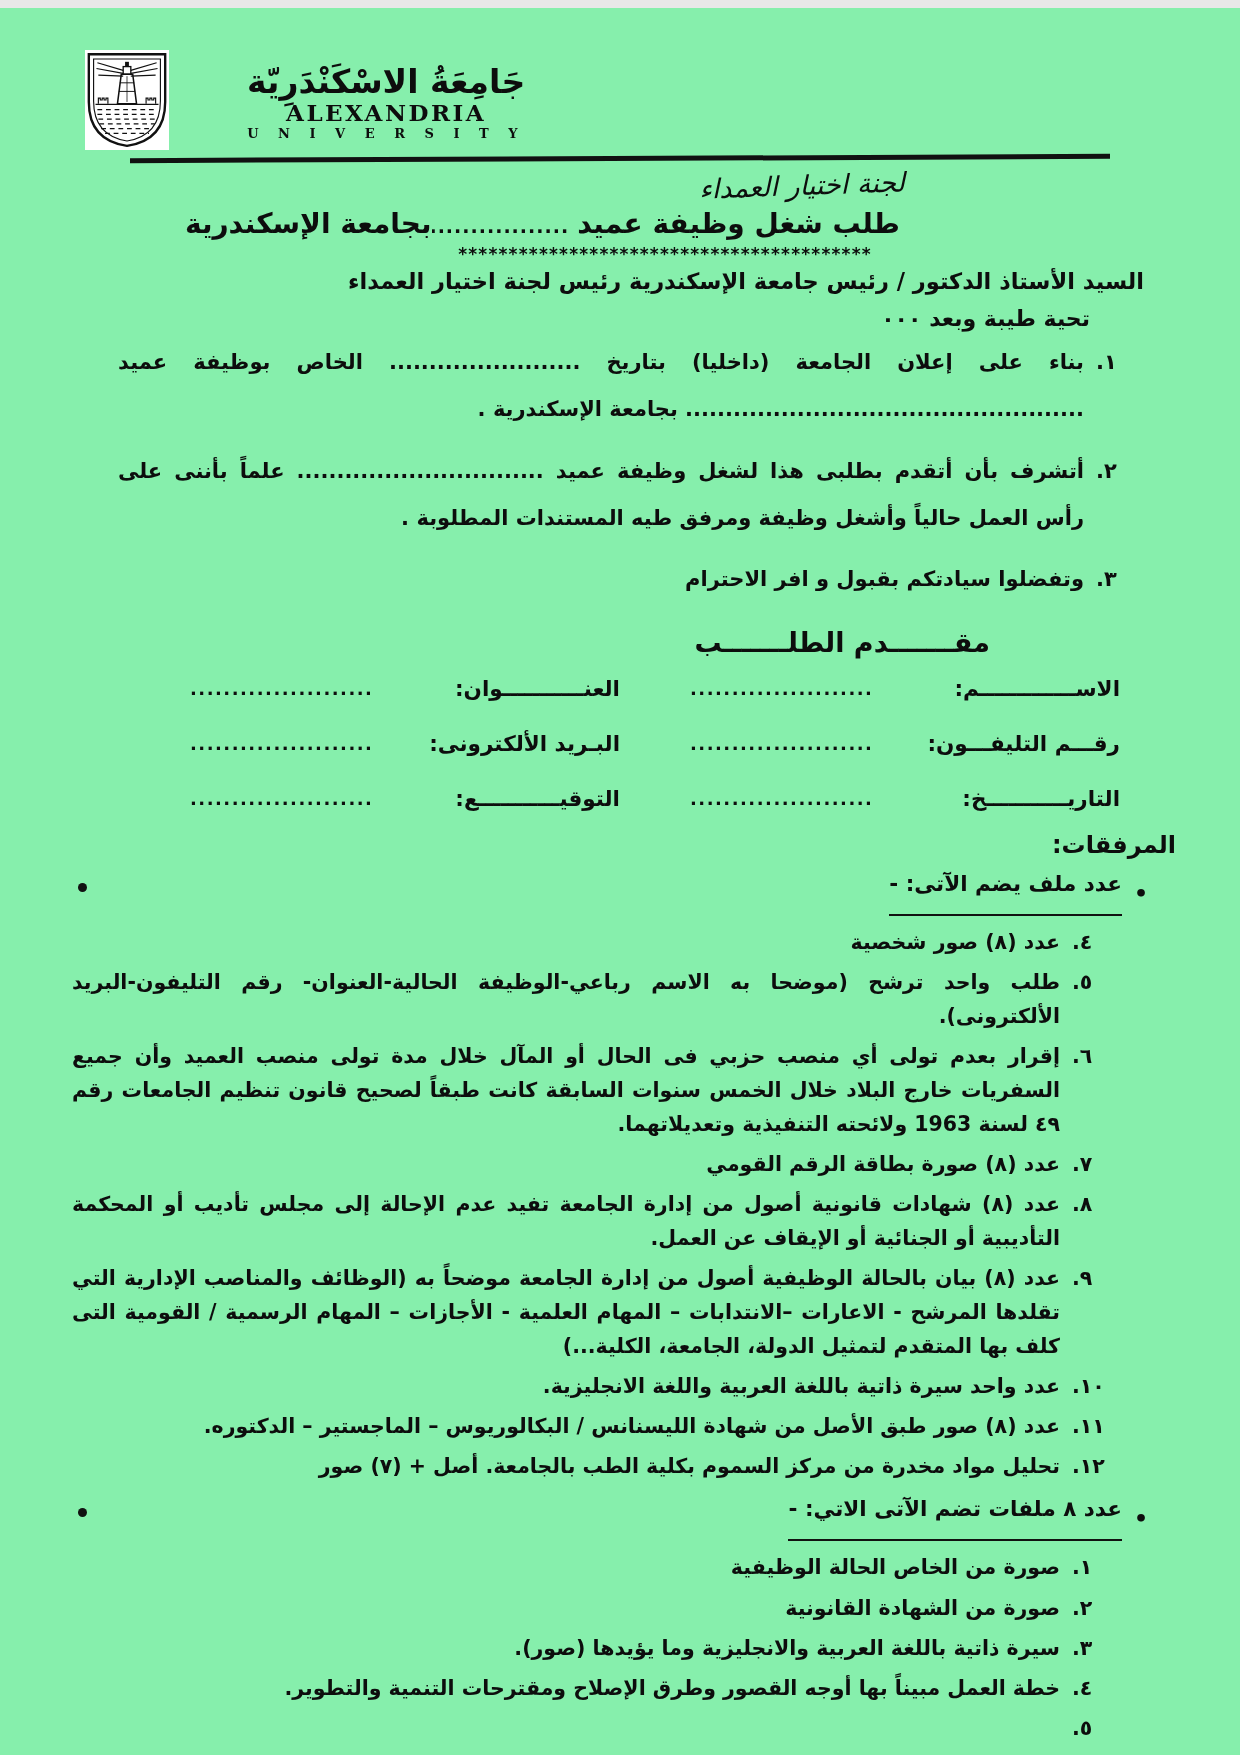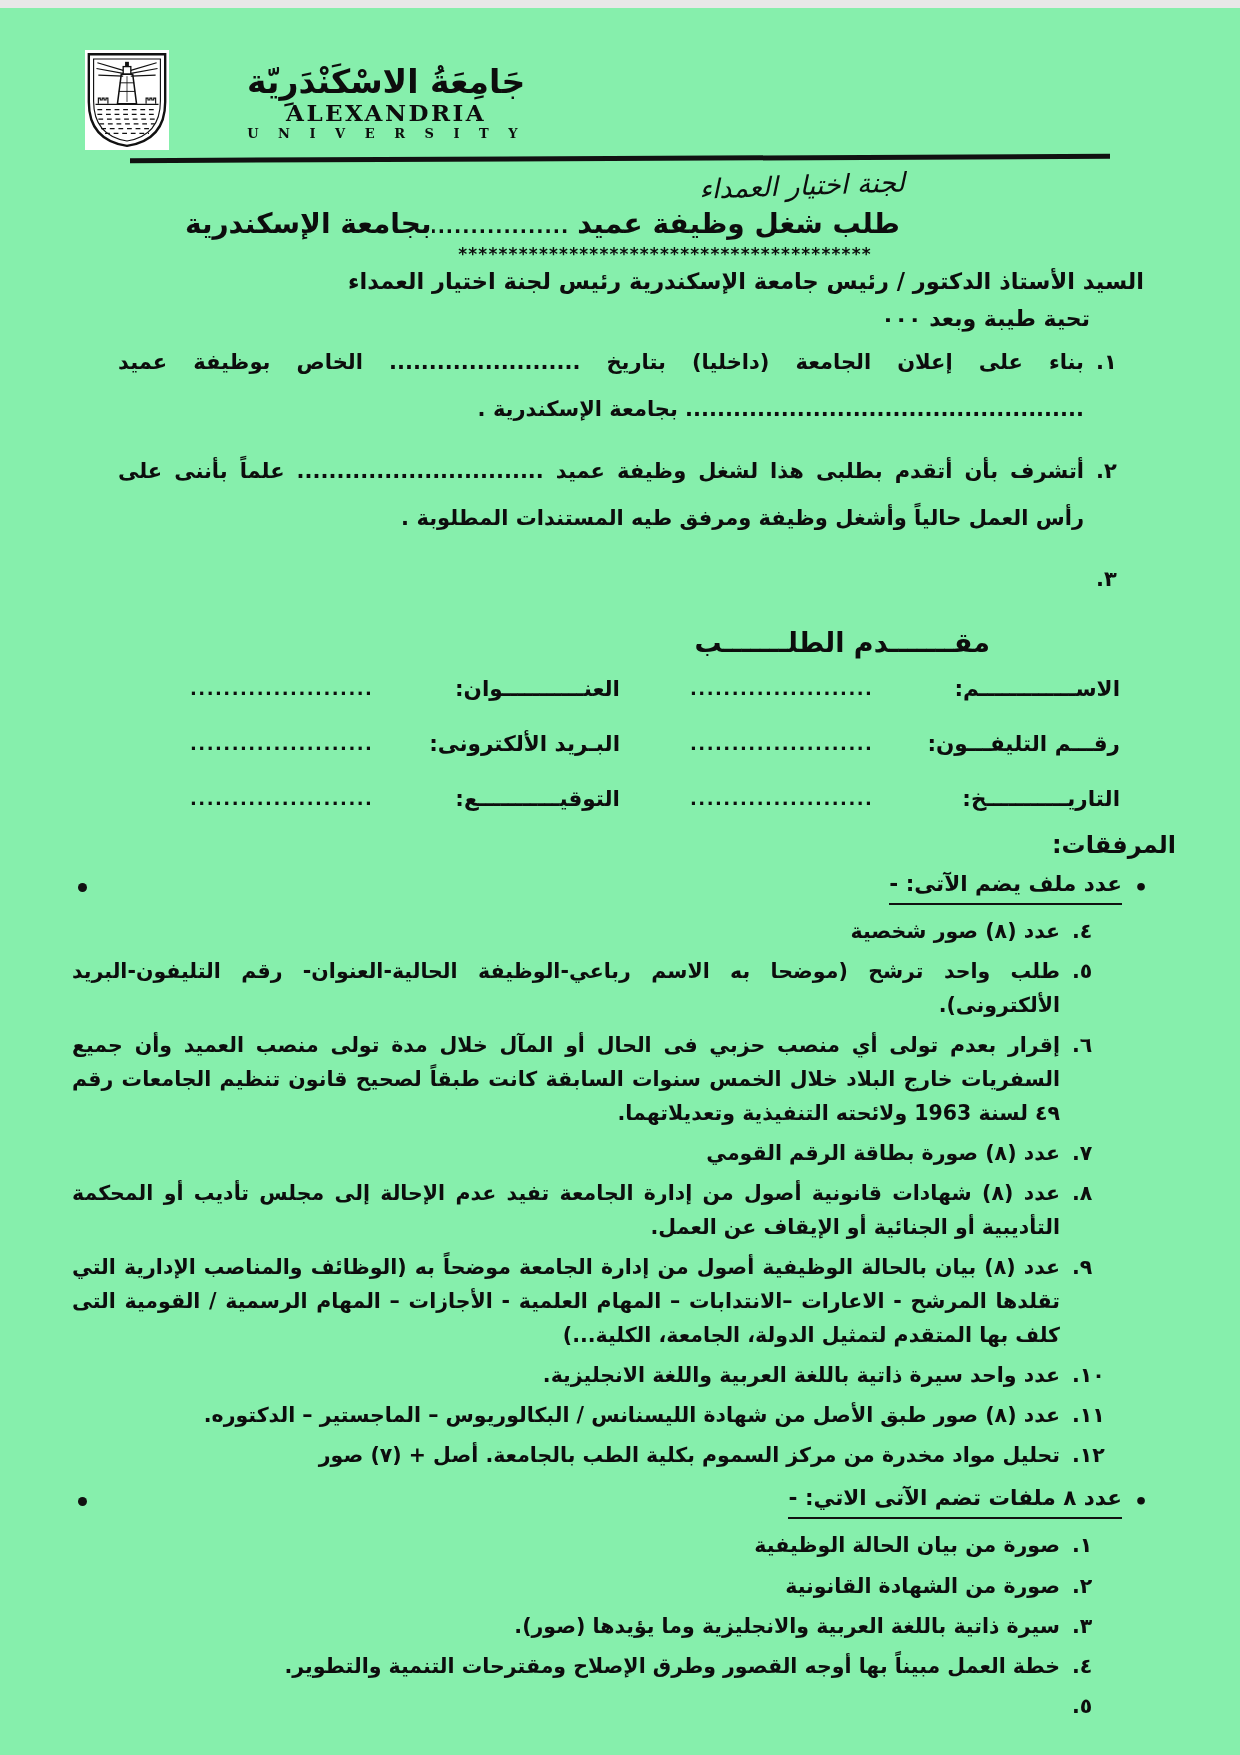--- a/index.html
+++ b/index.html
@@ -39,21 +39,21 @@
   .fields-grid{display:grid;grid-template-columns:1fr 1fr;direction:rtl;
     padding:4px 120px 0 190px;row-gap:30px;column-gap:70px;font-size:21.5px;font-weight:bold;}
   .field{display:flex;justify-content:space-between;align-items:flex-end;}
   .field .f-label{white-space:nowrap;}
   .field .f-value{letter-spacing:1.5px;font-size:18px;padding-bottom:2px;}
   
   .attachments-title{font-size:24px;font-weight:bold;padding:20px 64px 2px 0;}
   .section-head{position:relative;display:flex;align-items:center;gap:12px;
     padding:10px 92px 6px 0;font-size:21.5px;font-weight:bold;}
   .section-head .bullet{font-size:22px;line-height:1;}
-  .section-head .s-title{border-bottom:2.5px solid #111;padding-bottom:7px;}
+  .section-head .s-title{border-bottom:2.5px solid #111;padding-bottom:18px;}
   .left-dot{position:absolute;left:78px;top:22px;width:9px;height:9px;border-radius:50%;background:#111;}
   .att-item{display:flex;gap:12px;padding:3px 132px 3px 72px;font-size:20.5px;font-weight:bold;line-height:1.66;}
   .att-item .num{flex:0 0 36px;text-align:left;white-space:nowrap;}
   .att-item .txt{flex:1;text-align:justify;}
   .emblem svg{display:block;}
 </style>
 </head>
 <body>
 
 <div class="page">
@@ -114,20 +114,21 @@
   <div class="letter-item">
     <span class="num">١.</span>
     <span class="txt">بناء على إعلان الجامعة (داخليا) بتاريخ ........................ الخاص بوظيفة عميد .................................................. بجامعة الإسكندرية .</span>
   </div>
   <div class="letter-item">
     <span class="num">٢.</span>
     <span class="txt">أتشرف بأن أتقدم بطلبى هذا لشغل وظيفة عميد ............................... علماً بأننى على رأس العمل حالياً وأشغل وظيفة ومرفق طيه المستندات المطلوبة .</span>
   </div>
   <div class="letter-item">
     <span class="num">٣.</span>
+    <span class="txt">وتفضلوا سيادتكم بقبول و افر الاحترام</span>
   </div>
 
   <div class="applicant-heading">مقـــــــدم الطلـــــــب</div>
 
   <div class="fields-grid">
     <div class="field">
       <span class="f-label">الاســـــــــــــم:</span>
       <span class="f-value">......................</span>
     </div>
     <div class="field">
@@ -198,21 +199,21 @@
   </div>
 
   <div class="section-head">
     <span class="bullet">•</span>
     <span class="s-title">عدد ٨ ملفات تضم الآتى الاتي: -</span>
     <span class="left-dot"></span>
   </div>
 
   <div class="att-item">
     <span class="num">١.</span>
-    <span class="txt">صورة من بيان الحالة الوظيفية</span>
+    <span class="txt">صورة من الخاص الحالة الوظيفية</span>
   </div>
   <div class="att-item">
     <span class="num">٢.</span>
     <span class="txt">صورة من الشهادة القانونية</span>
   </div>
   <div class="att-item">
     <span class="num">٣.</span>
     <span class="txt">سيرة ذاتية باللغة العربية والانجليزية وما يؤيدها (صور).</span>
   </div>
   <div class="att-item">

